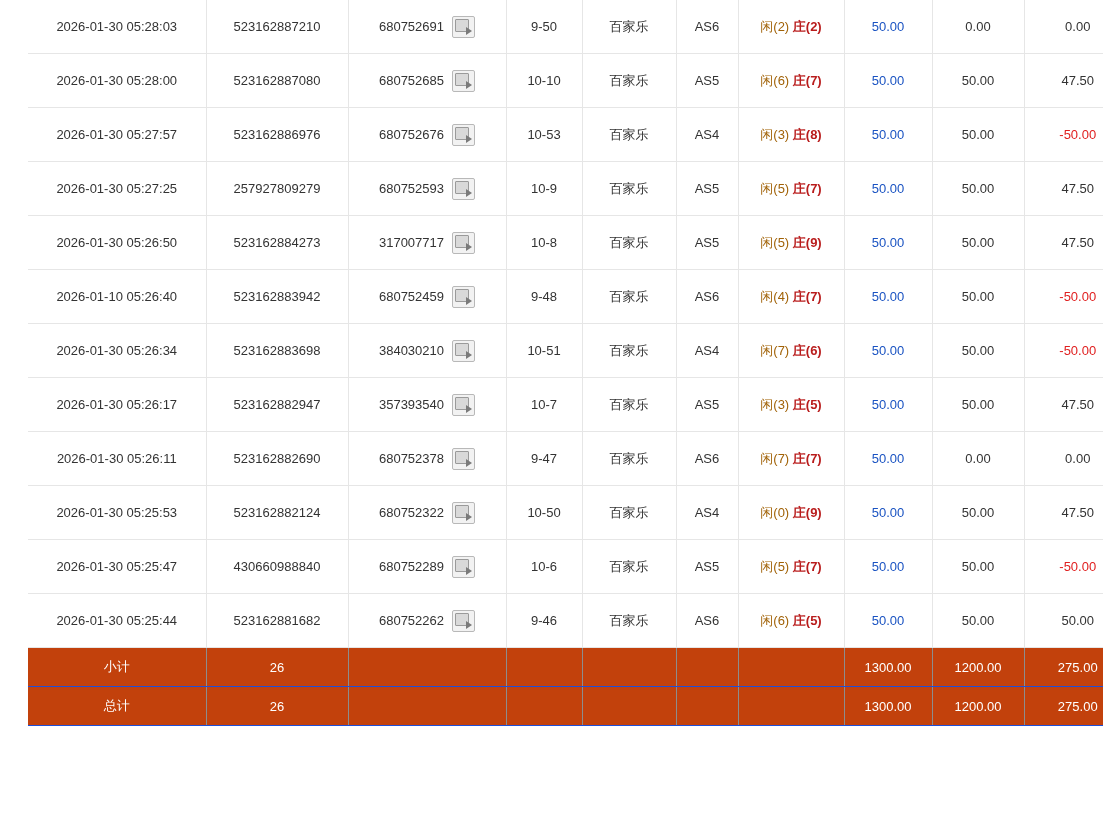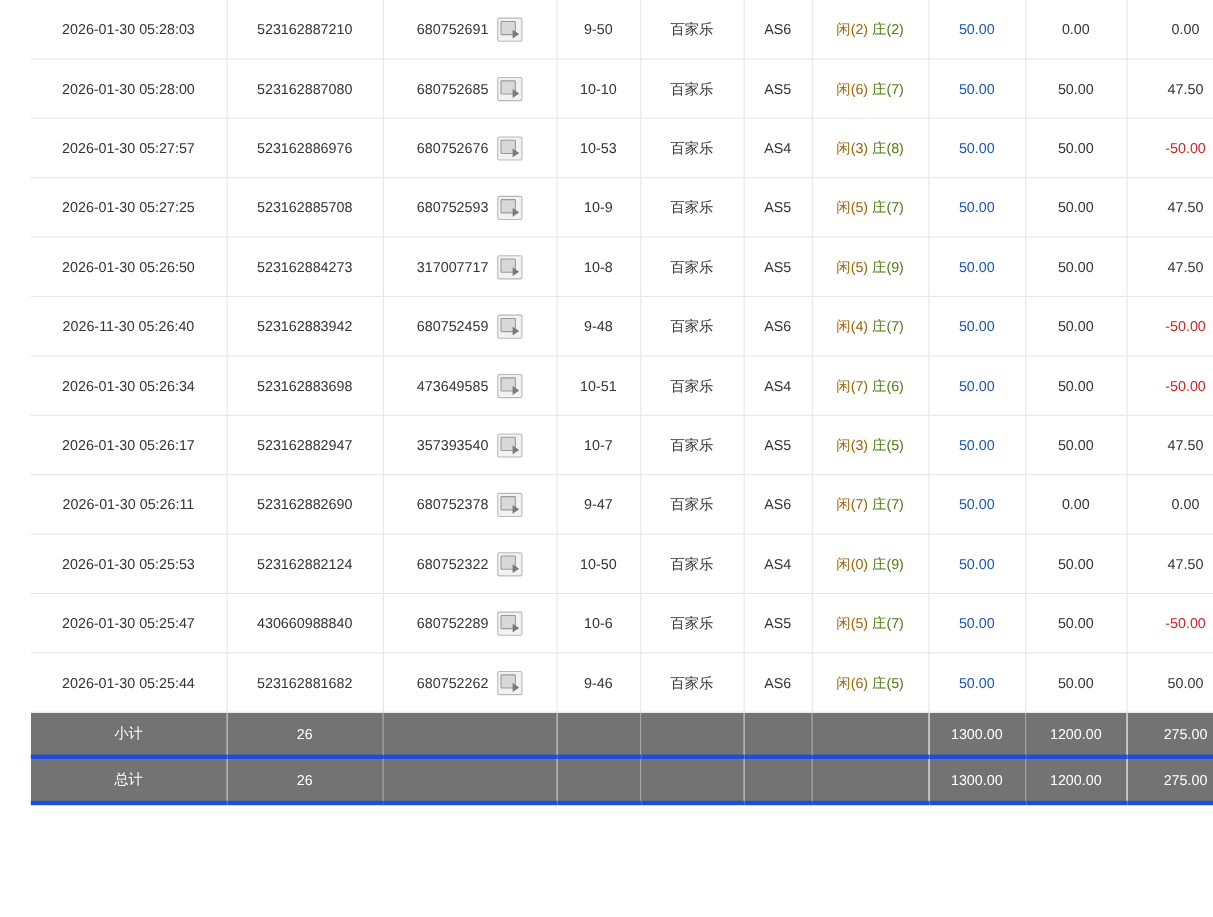--- a/index.html
+++ b/index.html
@@ -48,21 +48,21 @@
     color: #1a53c2;
   }
   .cell-neg {
     color: #e02020;
     margin-left: 21px;
   }
   .cell-pos {
     color: #333333;
   }
   .player-tag { color: #a16207; }
-  .banker-tag { color: #4d7c0f; }
+  .banker-tag { color: #b91c1c; font-weight: bold; }
 
   .round-cell {
     display: flex;
     align-items: center;
     justify-content: center;
     gap: 8px;
     text-align: center;
   }
   .video-icon {
     display: inline-block;
@@ -91,25 +91,25 @@
     right: 2px;
     bottom: 2px;
     width: 0;
     height: 0;
     border-left: 6px solid #7a7a7a;
     border-top: 4px solid transparent;
     border-bottom: 4px solid transparent;
   }
 
   tr.summary-row td {
-    background: #737373;
+    background: #c2410c;
     color: #ffffff;
     font-weight: normal;
     height: 38px;
-    border-bottom: 4px solid #1d4ed8;
+    border-bottom: 1px solid #1d4ed8;
     border-right: 1px solid #8d8d8d;
   }
   tr.summary-row td:last-child { border-right: none; }
 
   .scrollbar-track {
     position: absolute;
     top: 0;
     right: 0;
     width: 15px;
     height: 834px;
@@ -205,21 +205,21 @@
         <span class="player-tag">闲(3)</span>
         <span class="banker-tag">庄(8)</span>
       </td>
       <td class="cell-link">50.00</td>
       <td>50.00</td>
       <td class="cell-neg">-50.00</td>
     </tr>
 
     <tr>
       <td>2026-01-30 05:27:25</td>
-      <td>523162885708</td>
+      <td>257927809279</td>
       <td>
         <span class="round-cell">
           <span>680752593</span>
           <span class="video-icon"></span>
         </span>
       </td>
       <td>10-9</td>
       <td>百家乐</td>
       <td>AS5</td>
       <td>
@@ -248,21 +248,21 @@
       <td>
         <span class="player-tag">闲(5)</span>
         <span class="banker-tag">庄(9)</span>
       </td>
       <td class="cell-link">50.00</td>
       <td>50.00</td>
       <td class="cell-pos">47.50</td>
     </tr>
 
     <tr>
-      <td>2026-11-30 05:26:40</td>
+      <td>2026-01-10 05:26:40</td>
       <td>523162883942</td>
       <td>
         <span class="round-cell">
           <span>680752459</span>
           <span class="video-icon"></span>
         </span>
       </td>
       <td>9-48</td>
       <td>百家乐</td>
       <td>AS6</td>
@@ -273,21 +273,21 @@
       <td class="cell-link">50.00</td>
       <td>50.00</td>
       <td class="cell-neg">-50.00</td>
     </tr>
 
     <tr>
       <td>2026-01-30 05:26:34</td>
       <td>523162883698</td>
       <td>
         <span class="round-cell">
-          <span>473649585</span>
+          <span>384030210</span>
           <span class="video-icon"></span>
         </span>
       </td>
       <td>10-51</td>
       <td>百家乐</td>
       <td>AS4</td>
       <td>
         <span class="player-tag">闲(7)</span>
         <span class="banker-tag">庄(6)</span>
       </td>

